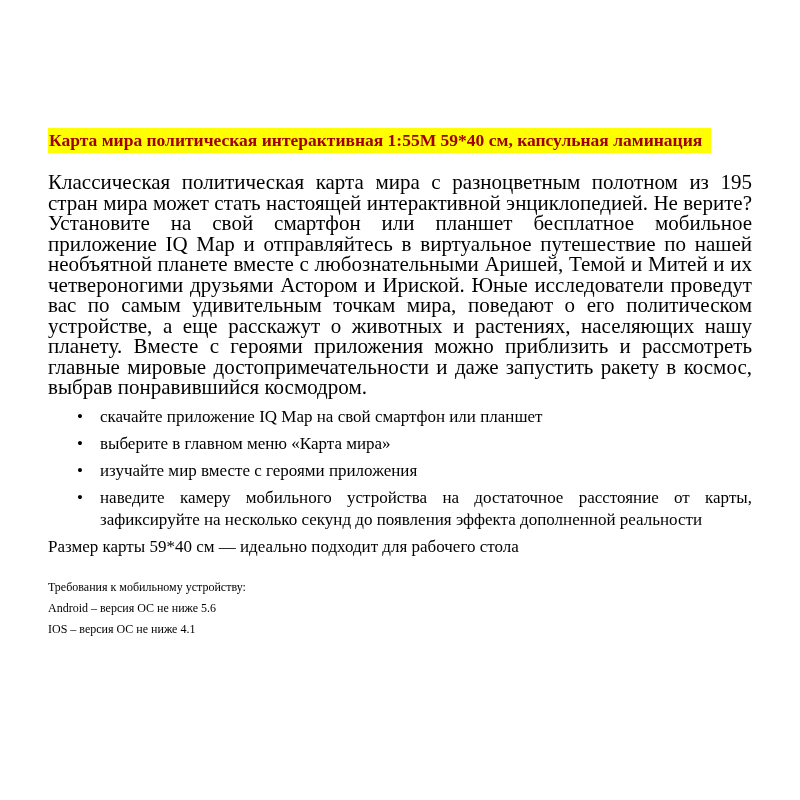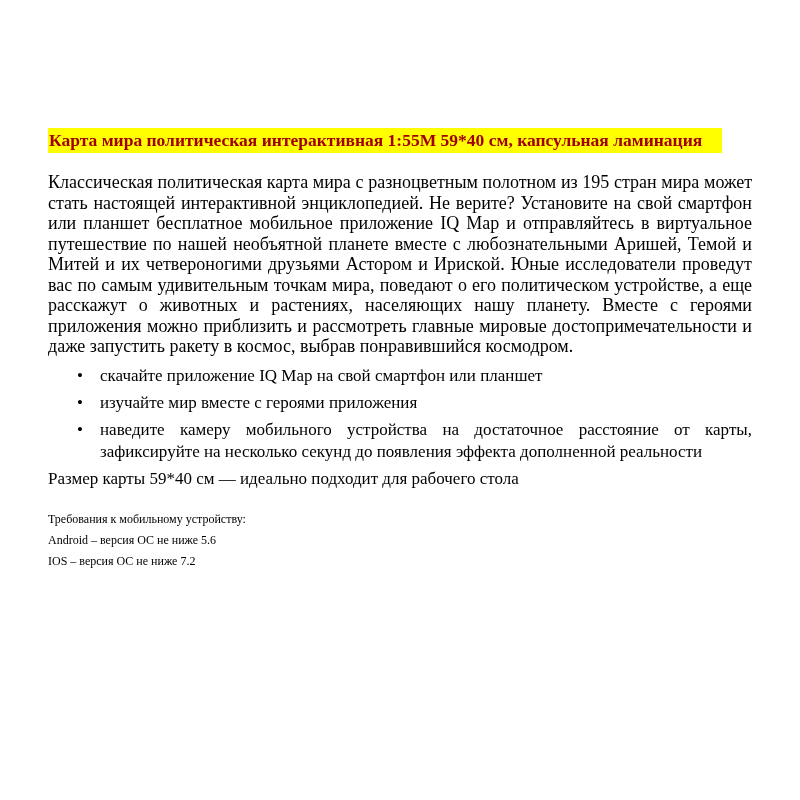--- a/index.html
+++ b/index.html
@@ -23,25 +23,25 @@
   }
   .title{
     margin-top:127px;
     font-size:17.5px;
     font-weight:bold;
     line-height:26px;
     color:var(--title-text);
   }
   .title .hl{
     background:var(--highlight);
-    padding:2px 20px 3px 1px;
+    padding:2px 9px 3px 1px;
   }
   .intro{
     margin-top:19px;
-    font-size:18px;
+    font-size:21px;
     line-height:20.5px;
     text-align:justify;
   }
   ul.features{
     margin-top:8px;
     list-style:none;
   }
   ul.features li{
     position:relative;
     padding-left:52px;
@@ -73,26 +73,27 @@
 <body>
 
 <div class="page">
 
   <h1 class="title"><span class="hl">Карта мира политическая интерактивная 1:55М 59*40 см, капсульная ламинация</span></h1>
 
   <p class="intro">Классическая политическая карта мира с разноцветным полотном из 195 стран мира  может стать настоящей интерактивной энциклопедией. Не верите? Установите на свой смартфон или планшет бесплатное мобильное приложение IQ Map и отправляйтесь в виртуальное путешествие по нашей необъятной планете вместе с любознательными Аришей, Темой и Митей и их четвероногими друзьями Астором и Ириской. Юные исследователи проведут вас по самым удивительным точкам мира, поведают о его политическом устройстве, а еще расскажут о животных и растениях, населяющих нашу планету. Вместе с героями приложения можно приблизить и рассмотреть главные мировые достопримечательности и даже запустить ракету в космос, выбрав понравившийся космодром.</p>
 
   <ul class="features">
     <li>скачайте приложение IQ Map на свой смартфон или планшет</li>
+    <li>выберите в главном меню «Карта мира»</li>
     <li>изучайте мир вместе с героями приложения</li>
     <li>наведите камеру мобильного устройства на достаточное расстояние от карты, зафиксируйте на несколько секунд до появления эффекта дополненной реальности</li>
   </ul>
 
   <p class="note">Размер карты 59*40 см — идеально подходит для рабочего стола</p>
 
 
   <div class="requirements">
     <p>Требования к мобильному устройству:</p>
     <p>Android – версия ОС не ниже 5.6</p>
-    <p>IOS – версия ОС не ниже 7.2</p>
+    <p>IOS – версия ОС не ниже 4.1</p>
   </div>
 
 </div>
 
 </body></html>

